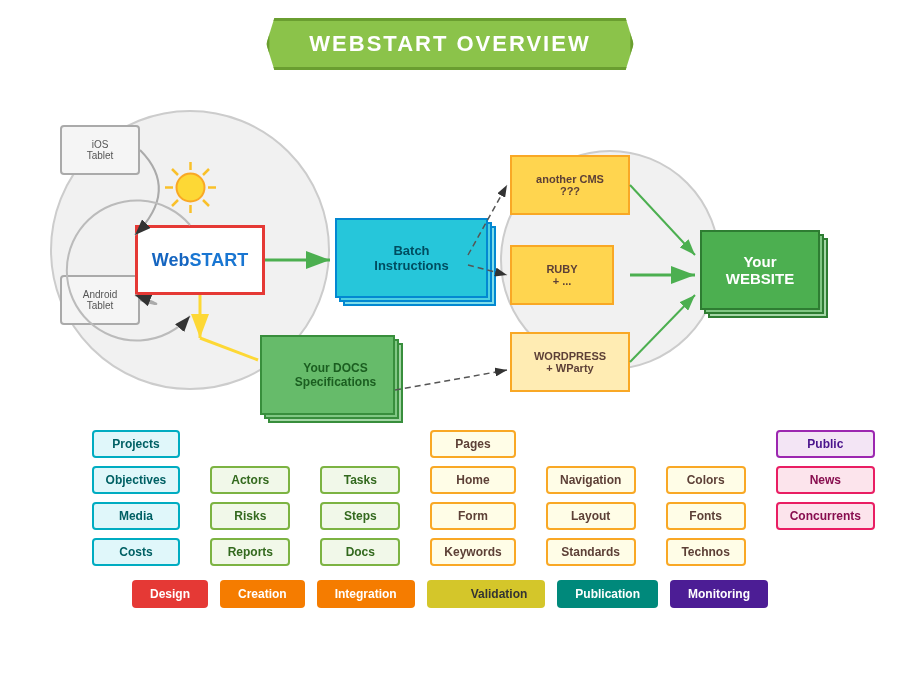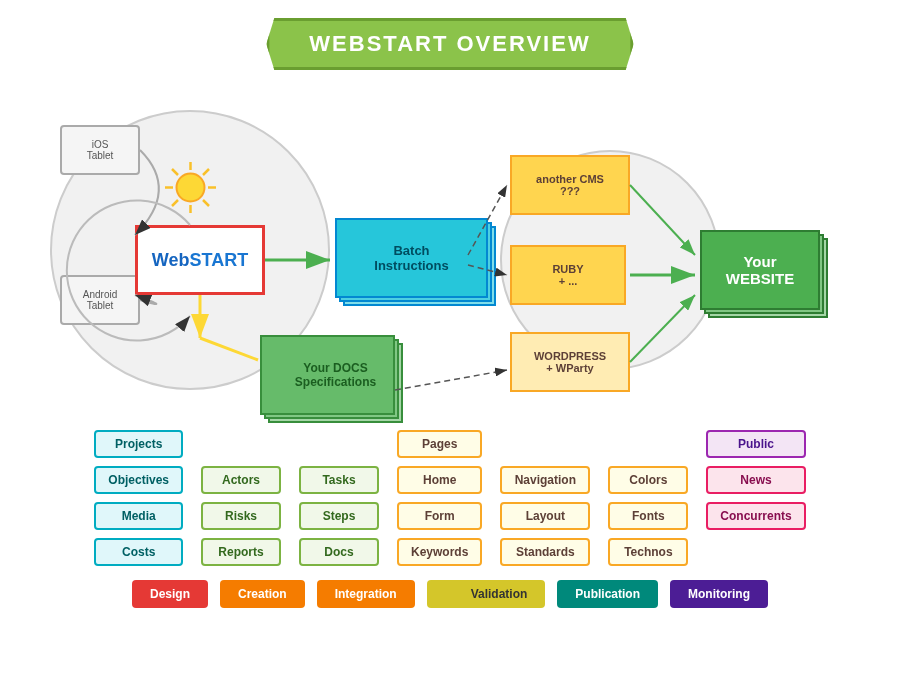--- a/index.html
+++ b/index.html
@@ -184,21 +184,21 @@
       text-align: center;
       color: #5d4037;
       padding: 5px;
     }
 
     
     .ruby-box {
       position: absolute;
       top: 175px;
       left: 490px;
-      width: 116px;
+      width: 104px;
       height: 60px;
       border: 2px solid #f9a825;
       background: #ffd54f;
       display: flex;
       align-items: center;
       justify-content: center;
       font-size: 11px;
       font-weight: bold;
       text-align: center;
       color: #5d4037;
@@ -456,21 +456,21 @@
 
     <line x1="610" y1="292" x2="675" y2="225" stroke="#4caf50" stroke-width="2" marker-end="url(#arrowhead-green)"></line>
 
     <path d="M 170 155 A 70 70 0 1 0 170 246" stroke="#bbb" stroke-width="2" fill="none" marker-end="url(#arrowhead-black)"></path>
   </svg>
 
 </div>
 
 <div class="bottom-section">
 
-  <div style="display:flex; gap:8px; justify-content:center;">
+  <div style="display:flex; gap:20px; justify-content:flex-end;">
 
     <div class="tag-col" style="min-width:95px;">
       <div class="tag tag-cyan">Projects</div>
       <div class="tag tag-cyan">Objectives</div>
       <div class="tag tag-cyan">Media</div>
       <div class="tag tag-cyan">Costs</div>
     </div>
 
     <div class="tag-col" style="min-width:90px;">
       <div class="tag" style="visibility:hidden;">-</div>

